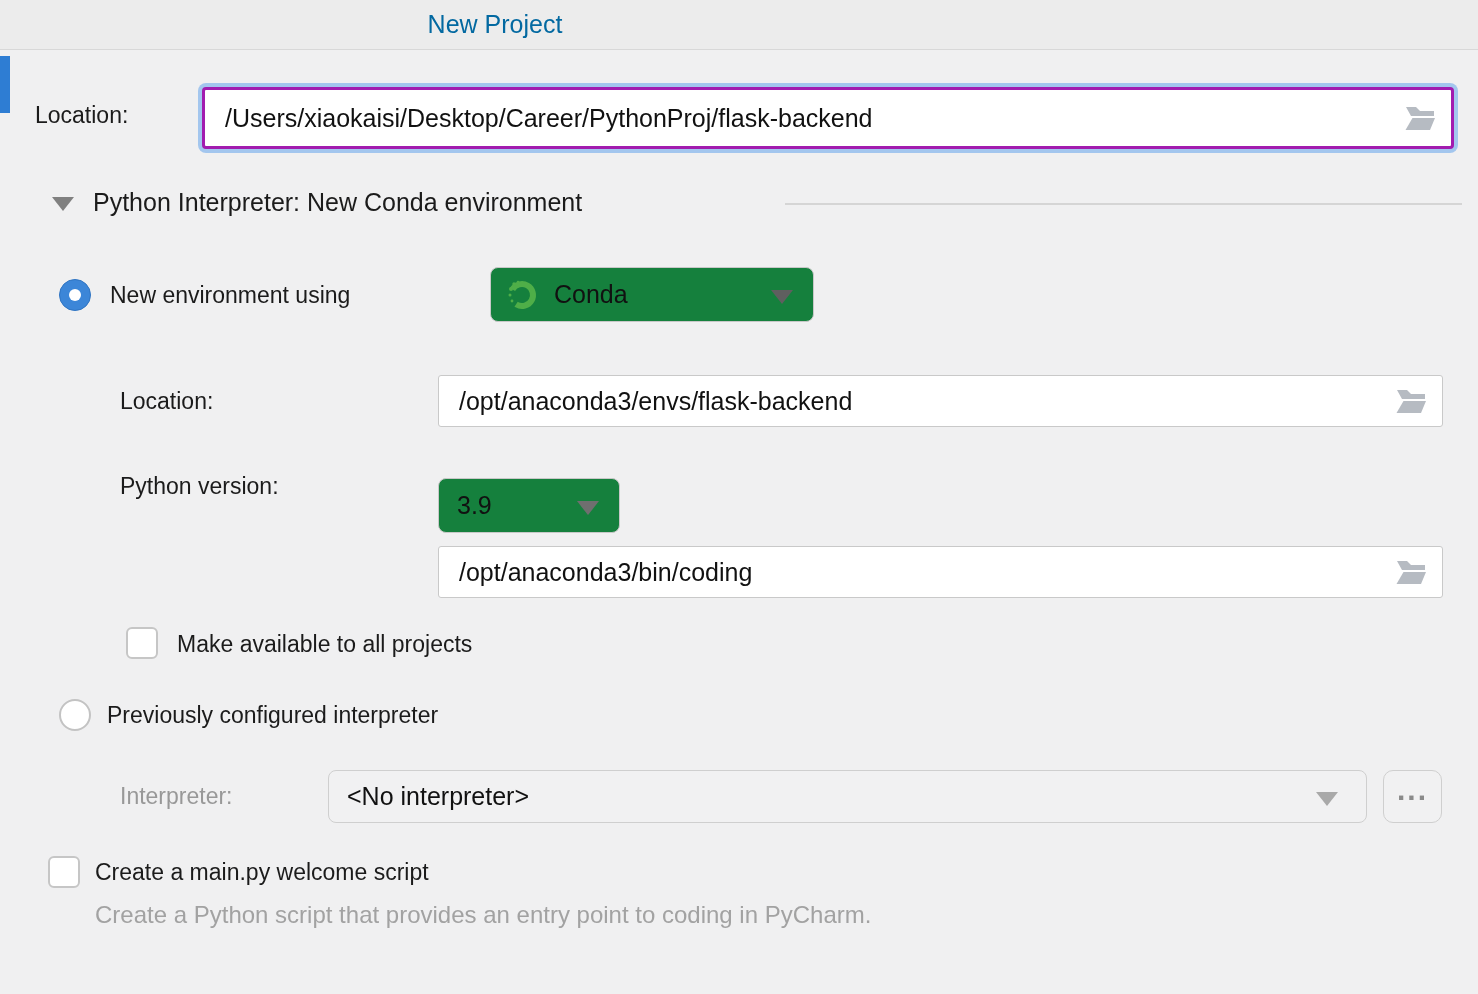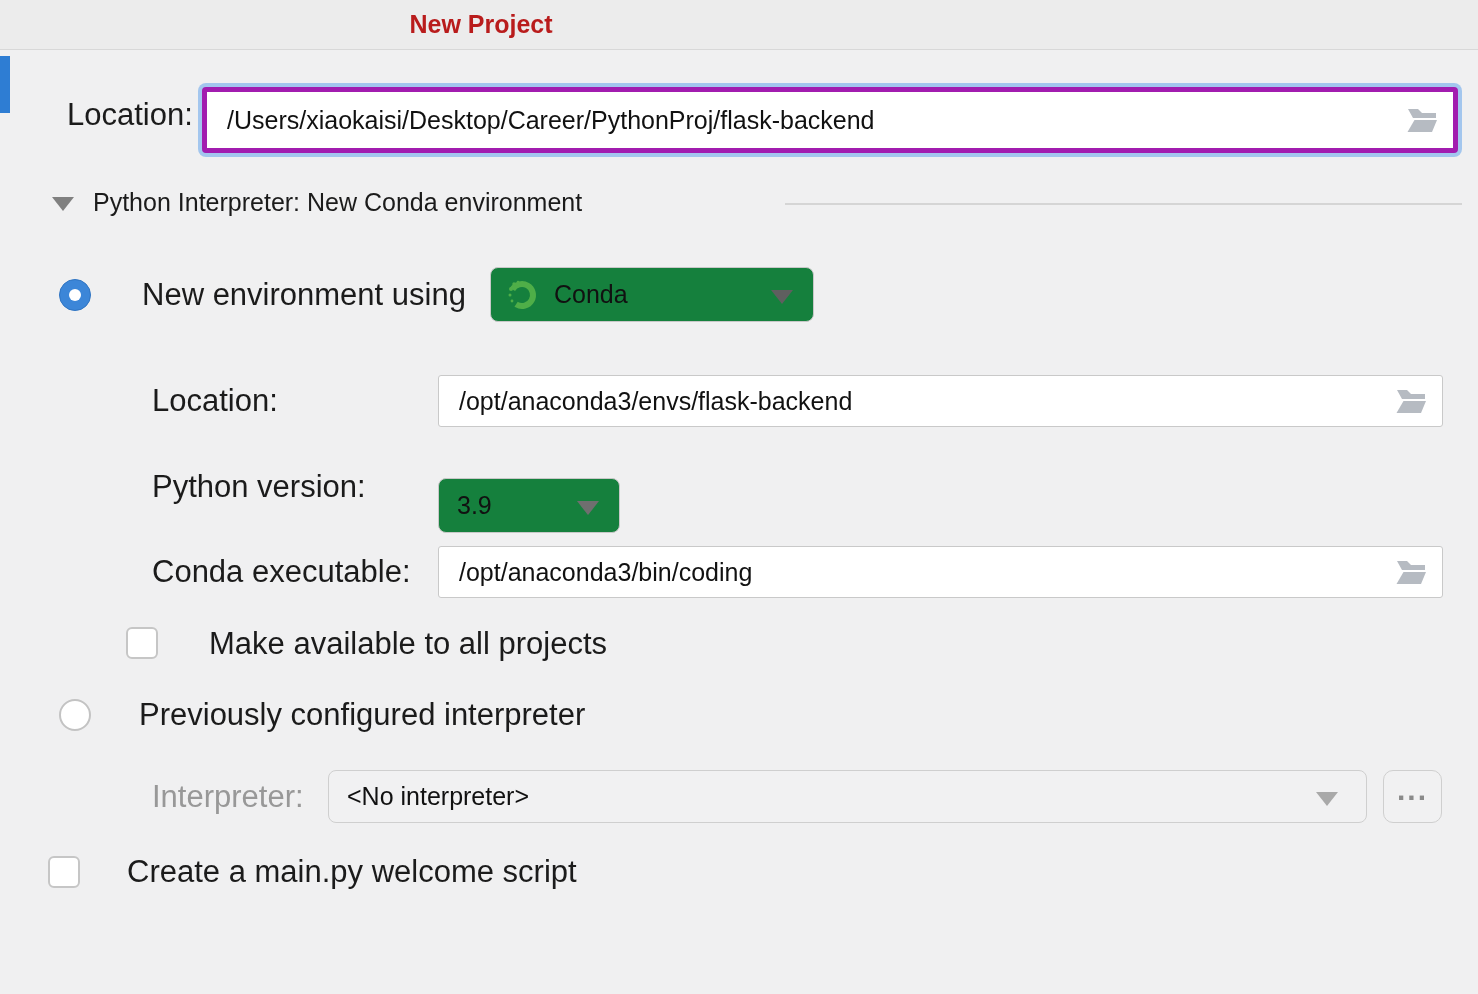--- a/index.html
+++ b/index.html
@@ -12,42 +12,42 @@
     width:1478px;height:994px;
     background:#f0f0f1;
     overflow:hidden;
   }
   
   .titlebar{
     position:absolute;left:0;top:0;width:100%;height:49px;
     background:#ececec;border-bottom:1px solid #d8d8d8;
   }
   .titlebar .title{
-    position:absolute;left:481px;top:0;transform:translateX(-50%);
-    line-height:49px;font-size:25px;font-weight:bold;color:#b91c1c;
+    position:absolute;left:495px;top:0;transform:translateX(-50%);
+    line-height:49px;font-size:25px;font-weight:normal;color:#0369a1;
     white-space:nowrap;
   }
   
   .accent-bar{
     position:absolute;left:0;top:56px;width:10px;height:57px;
     background:#2e7dd3;
   }
   
   .lbl{
-    position:absolute;font-size:31px;color:#1b1b1b;white-space:nowrap;margin-left:32px;
+    position:absolute;font-size:23px;color:#1b1b1b;white-space:nowrap;
   }
   .lbl.disabled{color:#989898;}
   .input{
     position:absolute;background:#ffffff;border:1px solid #c9c9c9;
     border-radius:3px;display:flex;align-items:center;
     font-size:25px;color:#111;
   }
   .input .val{padding-left:20px;white-space:nowrap;overflow:hidden;}
   .input.focused{
-    border:5px solid #a21caf;
+    border:3px solid #a21caf;
     box-shadow:0 0 0 4px #a3c6ee;
     border-radius:4px;
   }
   .folder-icon{
     position:absolute;right:14px;top:50%;transform:translateY(-50%);
     width:34px;height:30px;
   }
   .select{
     position:absolute;background:#15803d;border:1px solid #c8c8c8;
     border-radius:8px;display:flex;align-items:center;
@@ -155,21 +155,20 @@
       <path d="M9.5 15 h22.5 l-5 12 H2.5 Z" fill="#b6bbc2"></path>
     </svg>
   </div>
 
   <div class="lbl" style="left:120px;top:459px;line-height:55px;">Python version:</div>
   <div class="select" style="left:438px;top:459px;width:182px;height:55px;box-sizing:border-box;margin-top:19px;">
     <div class="val" style="padding-left:18px;">3.9</div>
     <div class="arrow-down" style="border-top-color:#6f6f6f;"></div>
   </div>
 
-  <div class="lbl" style="left:120px;top:546px;line-height:52px;">Conda executable:</div>
   <div class="input" style="left:438px;top:546px;width:1005px;height:52px;box-sizing:border-box;">
     <div class="val">/opt/anaconda3/bin/coding</div>
     <svg class="folder-icon" viewBox="0 0 34 30">
       <path d="M3 4 h10 l4 4 h14 v5 H8 Z" fill="#b6bbc2"></path>
       <path d="M9.5 15 h22.5 l-5 12 H2.5 Z" fill="#b6bbc2"></path>
     </svg>
   </div>
 
   <div class="checkbox" style="left:126px;top:627px;"></div>
   <div class="lbl" style="left:177px;top:620px;line-height:48px;">Make available to all projects</div>
@@ -179,14 +178,15 @@
 
   <div class="lbl disabled" style="left:120px;top:770px;line-height:53px;">Interpreter:</div>
   <div class="select" style="left:328px;top:770px;width:1039px;height:53px;box-sizing:border-box;background:#f1f1f2;border-color:#cfcfcf;">
     <div class="val" style="padding-left:18px;">&lt;No interpreter&gt;</div>
     <div class="arrow-down dim" style="right:28px;"></div>
   </div>
   <div class="dots-btn">...</div>
 
   <div class="checkbox" style="left:48px;top:856px;"></div>
   <div class="lbl" style="left:95px;top:850px;line-height:44px;">Create a main.py welcome script</div>
+  <div class="desc">Create a Python script that provides an entry point to coding in PyCharm.</div>
 
 </div>
 
 </body></html>

